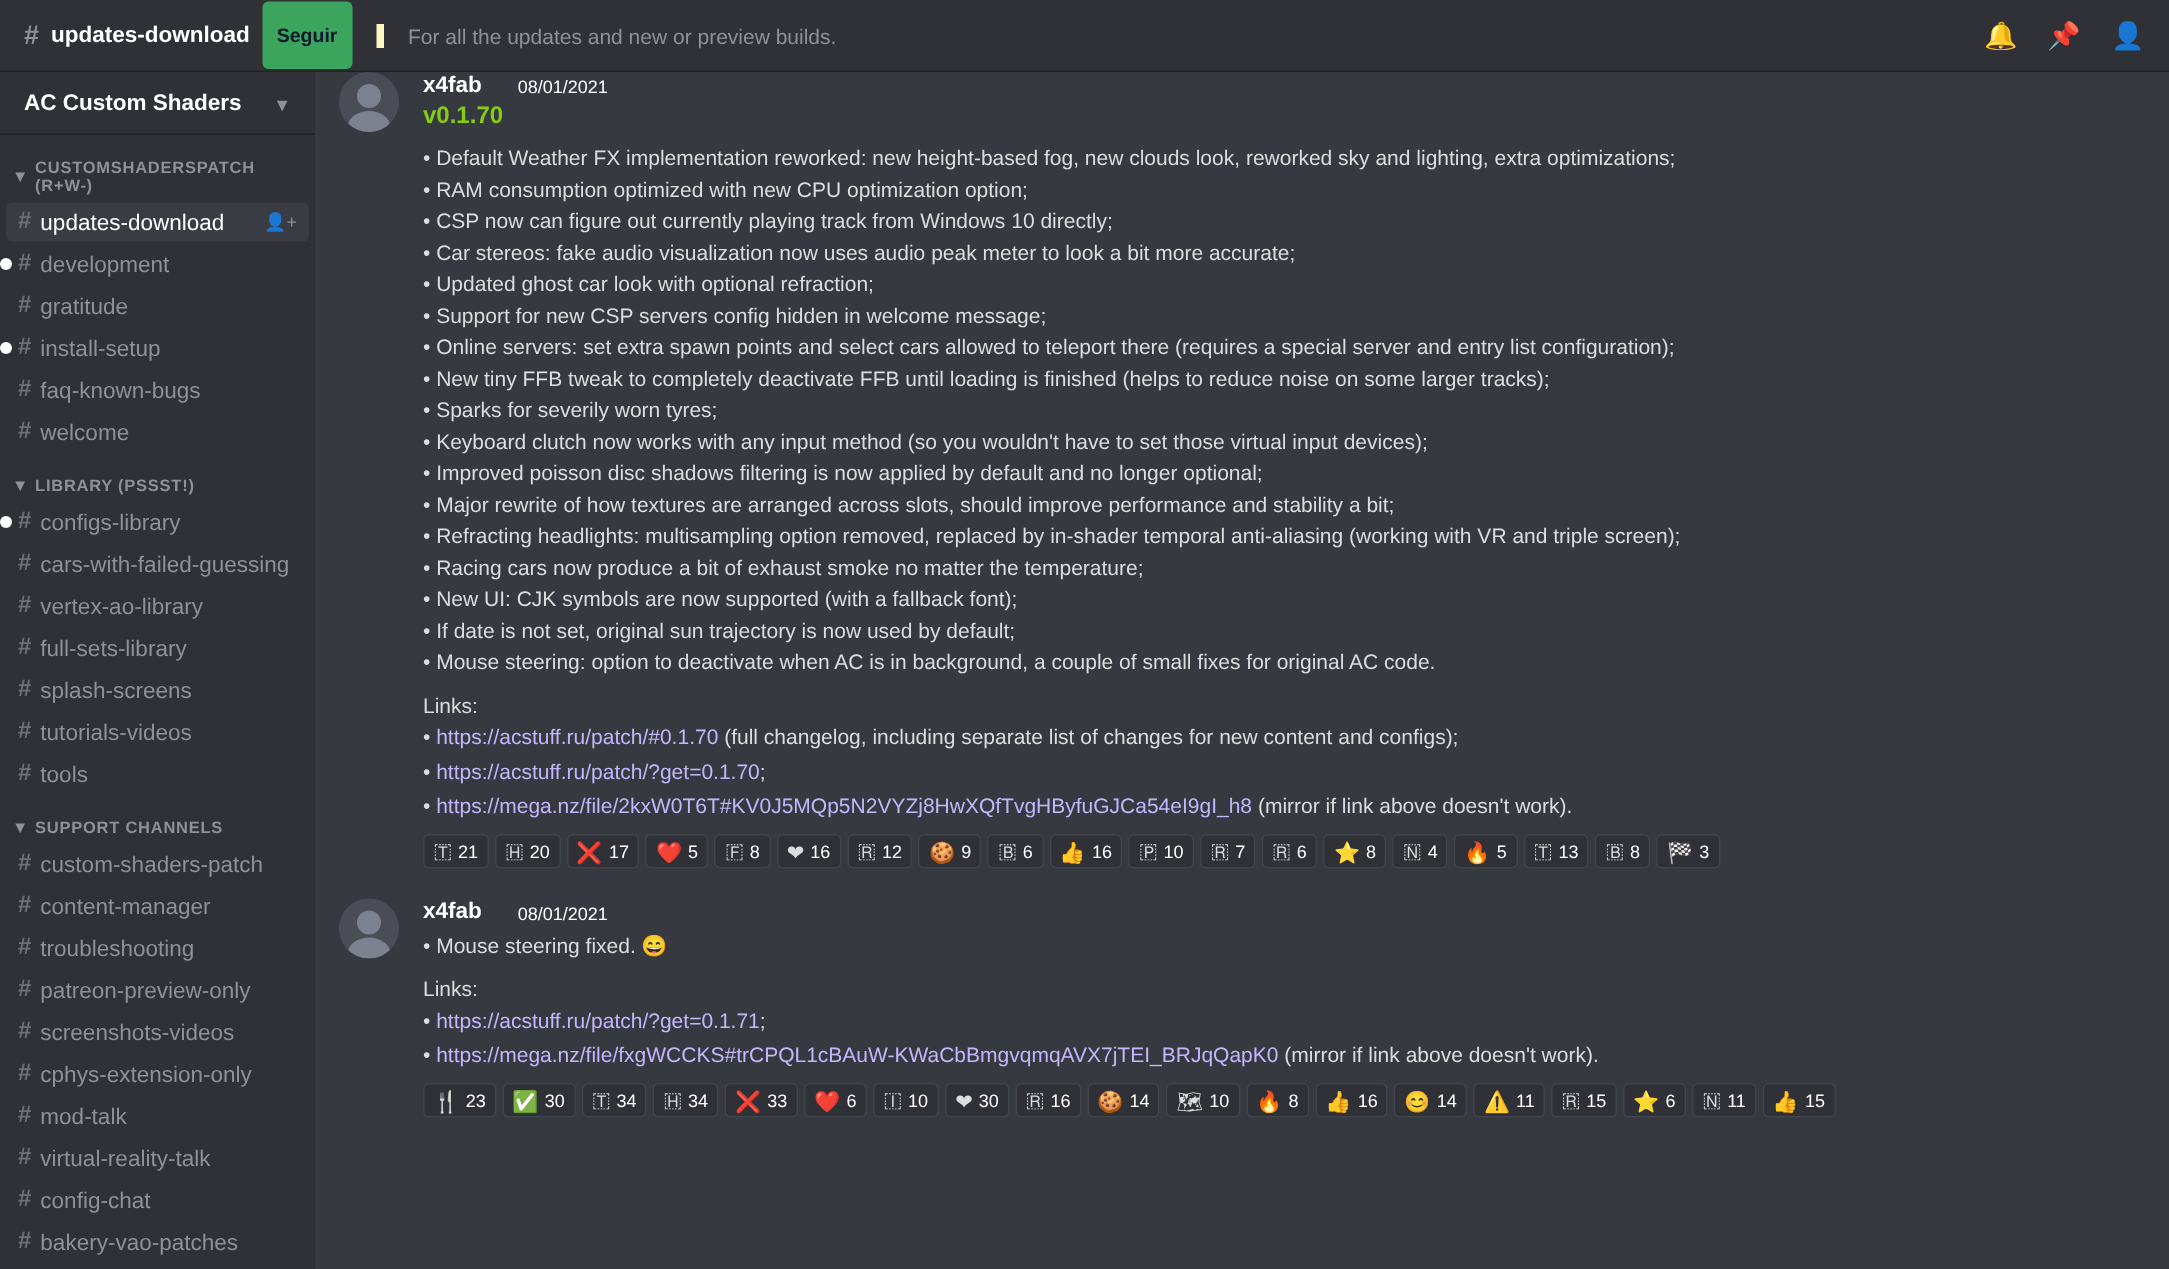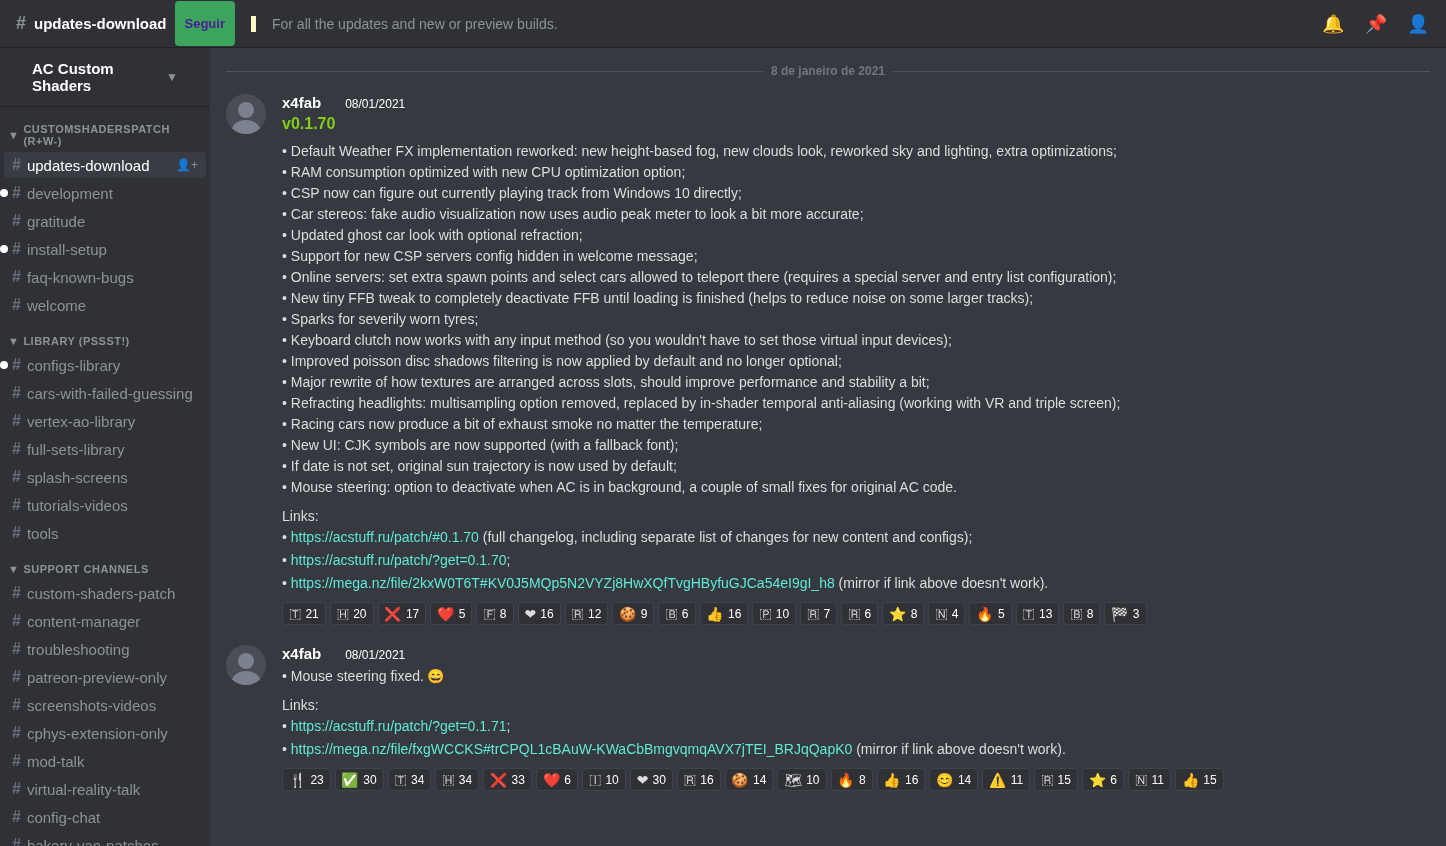--- a/index.html
+++ b/index.html
@@ -19,21 +19,21 @@
       display: flex;
       align-items: center;
       gap: 8px;
       font-weight: 600;
       font-size: 15px;
       color: #fff;
     }
     .hash-icon { color: #8e9297; font-size: 18px; font-weight: 700; }
     .seguir-btn {
       background: #3ba55d;
-      color: #4c1d95;
+      color: #0f172a;
       border: none;
       border-radius: 4px;
       padding: 15px 10px;
       font-size: 13px;
       font-weight: 600;
       cursor: pointer;
     }
     .channel-desc {
       margin-left: 16px;
       color: #8e9297;
@@ -62,27 +62,27 @@
       background: #2f3136;
       display: flex;
       flex-direction: column;
       overflow-y: auto;
       flex-shrink: 0;
     }
     .sidebar::-webkit-scrollbar { width: 4px; }
     .sidebar::-webkit-scrollbar-thumb { background: #202225; border-radius: 2px; }
 
     .server-header {
-      padding: 12px 32px;
+      padding: 12px 16px;
       font-weight: 700;
       font-size: 15px;
       color: #fff;
       border-bottom: 1px solid #202225;
       display: flex;
-      align-items: center;
+      align-items: flex-end;
       justify-content: space-between;
       cursor: pointer;
     }
     .server-header-chevron { color: #8e9297; font-size: 12px; }
 
     .sidebar-section-header {
       padding: 16px 8px 4px 8px;
       font-size: 11px;
       font-weight: 700;
       color: #8e9297;
@@ -152,21 +152,21 @@
       display: flex;
       align-items: flex-end;
       gap: 24px;
       margin-bottom: 4px;
     }
     .message-author { font-weight: 600; color: #fff; font-size: 15px; }
     .message-time { color: #ffffff; font-size: 12px; }
     .message-version { font-weight: 700; font-size: 16px; color: #84cc16; margin-bottom: 8px; }
     .message-text { font-size: 14px; line-height: 1.5; color: #dcddde; }
     .message-text .bold { font-weight: 700; }
-    .message-text a { color: #5eead4; text-decoration: none; margin-top: 29px; }
+    .message-text a { color: #c4b5fd; text-decoration: none; margin-top: 29px; }
 
     .reactions-row {
       display: flex;
       flex-wrap: wrap;
       gap: 4px;
       margin-top: 8px;
     }
     .reaction {
       display: flex;
       align-items: center;
@@ -318,25 +318,20 @@
       <span>config-chat</span>
     </div>
     <div class="sidebar-item">
       <span class="ch-hash">#</span>
       <span>bakery-vao-patches</span>
     </div>
   </div>
 
   <div class="messages-area">
 
-    <div class="date-divider">
-      <div class="date-divider-line"></div>
-      <span class="date-divider-text">8 de janeiro de 2021</span>
-      <div class="date-divider-line"></div>
-    </div>
 
     <div class="message-group">
       <div class="avatar-img">
         <svg width="40" height="40" viewBox="0 0 40 40">
           <circle cx="20" cy="20" r="20" fill="#4a4d55"></circle>
           <circle cx="20" cy="16" r="8" fill="#7c8190"></circle>
           <ellipse cx="20" cy="36" rx="14" ry="10" fill="#7c8190"></ellipse>
         </svg>
       </div>
       <div class="message-content">

